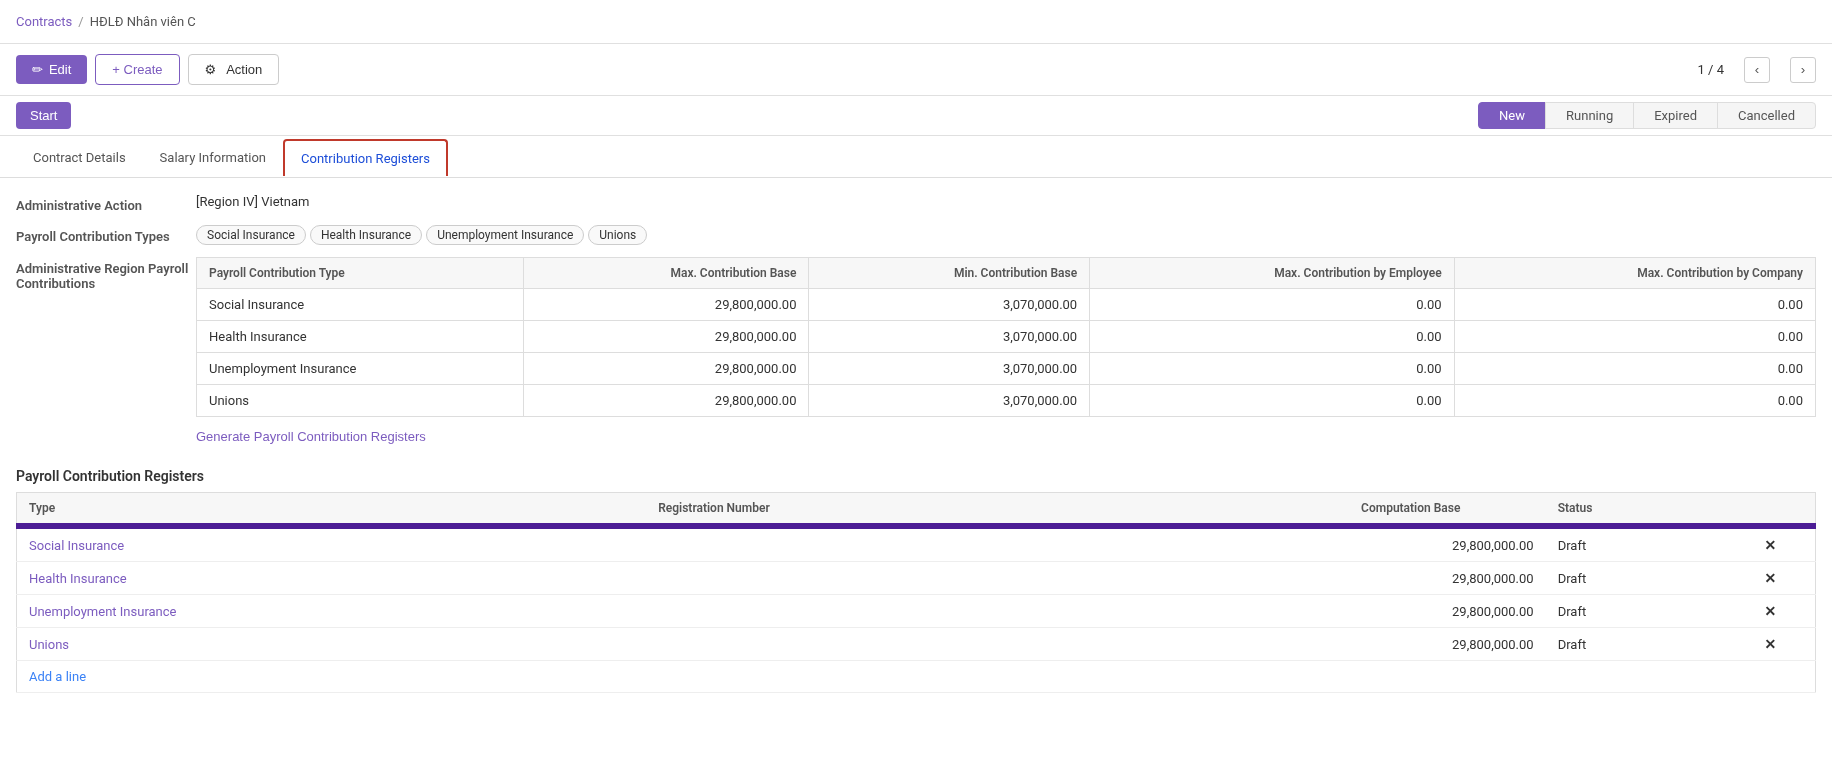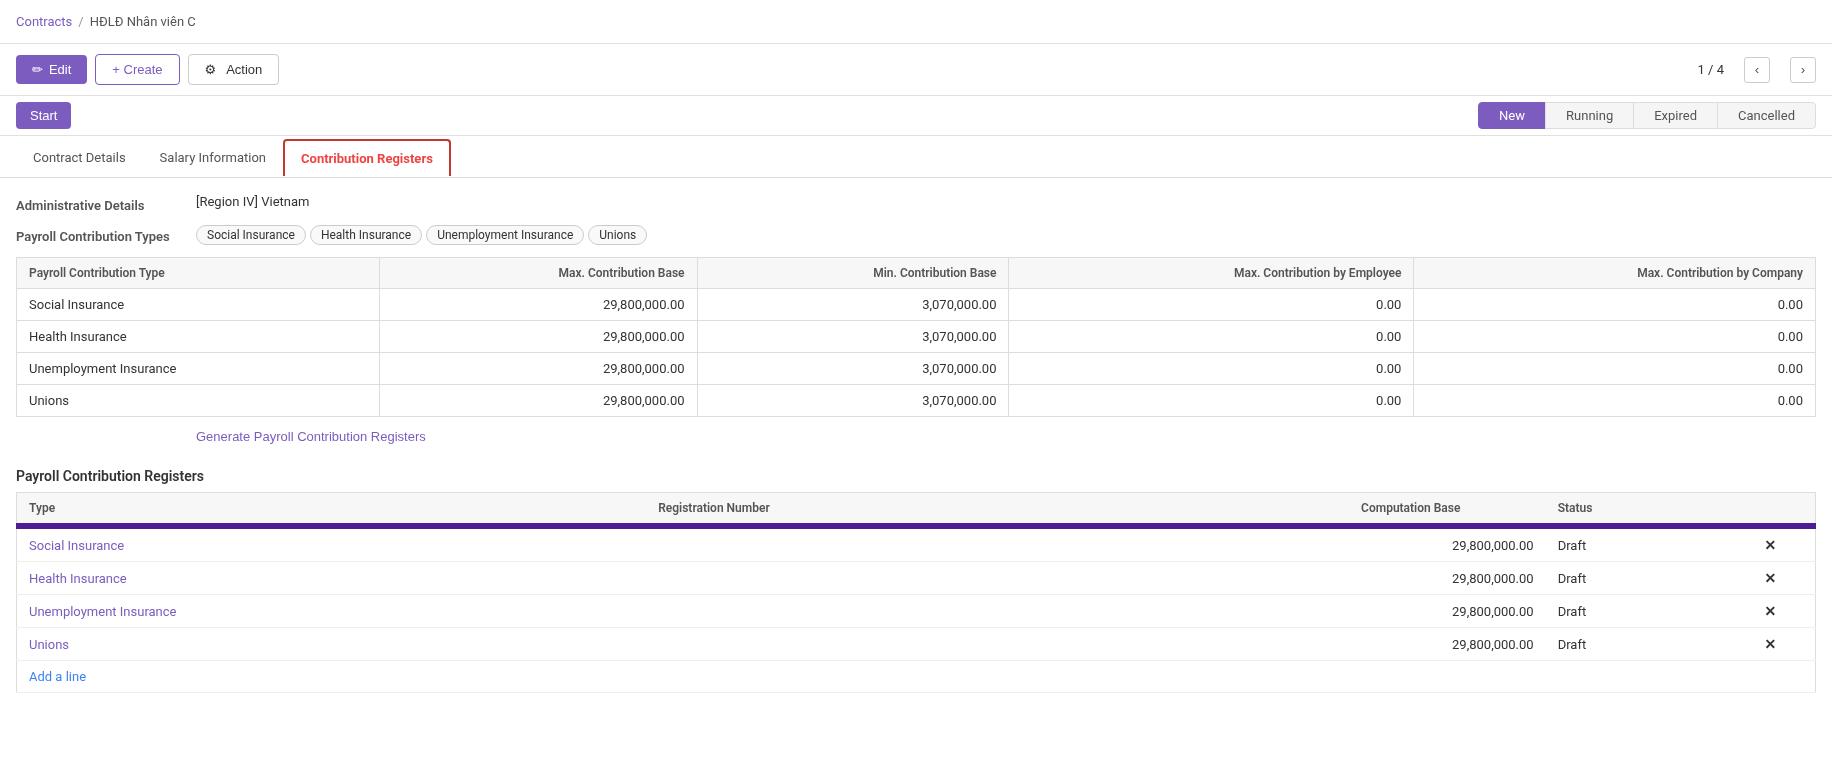--- a/index.html
+++ b/index.html
@@ -62,22 +62,22 @@
     .tabs {
       display: flex; align-items: center; padding: 0 16px;
       border-bottom: 1px solid #ddd; background: #fff; height: 42px;
     }
     .tab {
       padding: 10px 16px; font-size: 13px; cursor: pointer; color: #555;
       border: 1px solid transparent; border-bottom: none; margin-bottom: -1px;
       border-radius: 4px 4px 0 0;
     }
     .tab.active {
-      color: #ef4444; border: 2px solid #c0392b; border-bottom: none;
-      background: #fff; font-weight: 700;
+      color: #1d4ed8; border: 2px solid #c0392b; border-bottom: none;
+      background: #fff; font-weight: 400;
     }
 
     
     .main { padding: 16px; }
 
     .form-row { display: flex; align-items: flex-start; margin-bottom: 12px; }
     .form-label { width: 180px; font-weight: 600; font-size: 13px; color: #555; padding-top: 4px; flex-shrink: 0; }
     .form-value { flex: 1; font-size: 13px; color: #333; }
 
     
@@ -170,39 +170,42 @@
 
 <div class="tabs">
   <div class="tab">Contract Details</div>
   <div class="tab">Salary Information</div>
   <div class="tab active">Contribution Registers</div>
 </div>
 
 <div class="main">
 
   <div class="form-row">
-    <div class="form-label">Administrative Details</div>
+    <div class="form-label">Administrative Action</div>
     <div class="form-value">[Region IV] Vietnam</div>
   </div>
 
   <div class="form-row">
     <div class="form-label">
       <span>Payroll Contribution Types</span>
     </div>
     <div class="form-value">
       <div class="tag-list">
         <span class="tag">Social Insurance</span>
         <span class="tag">Health Insurance</span>
         <span class="tag">Unemployment Insurance</span>
         <span class="tag">Unions</span>
       </div>
     </div>
   </div>
 
   <div class="form-row">
+    <div class="form-label">
+      <span>Administrative Region Payroll Contributions</span>
+    </div>
     <div class="form-value">
       <table class="data-table">
         <thead>
           <tr>
             <th>Payroll Contribution Type</th>
             <th style="text-align:right">Max. Contribution Base</th>
             <th style="text-align:right">Min. Contribution Base</th>
             <th style="text-align:right">Max. Contribution by Employee</th>
             <th style="text-align:right">Max. Contribution by Company</th>
           </tr>

